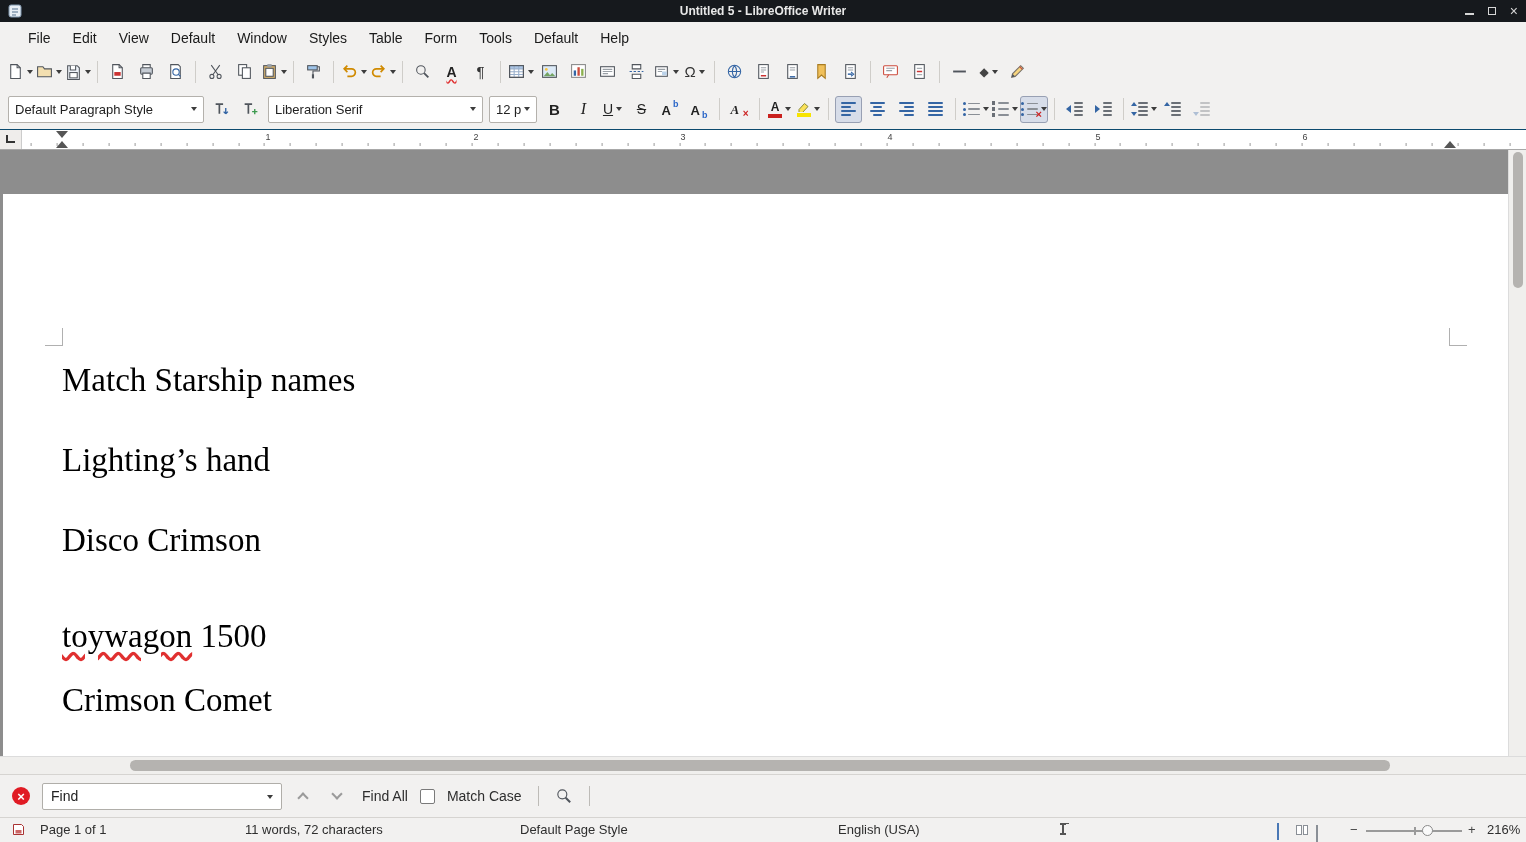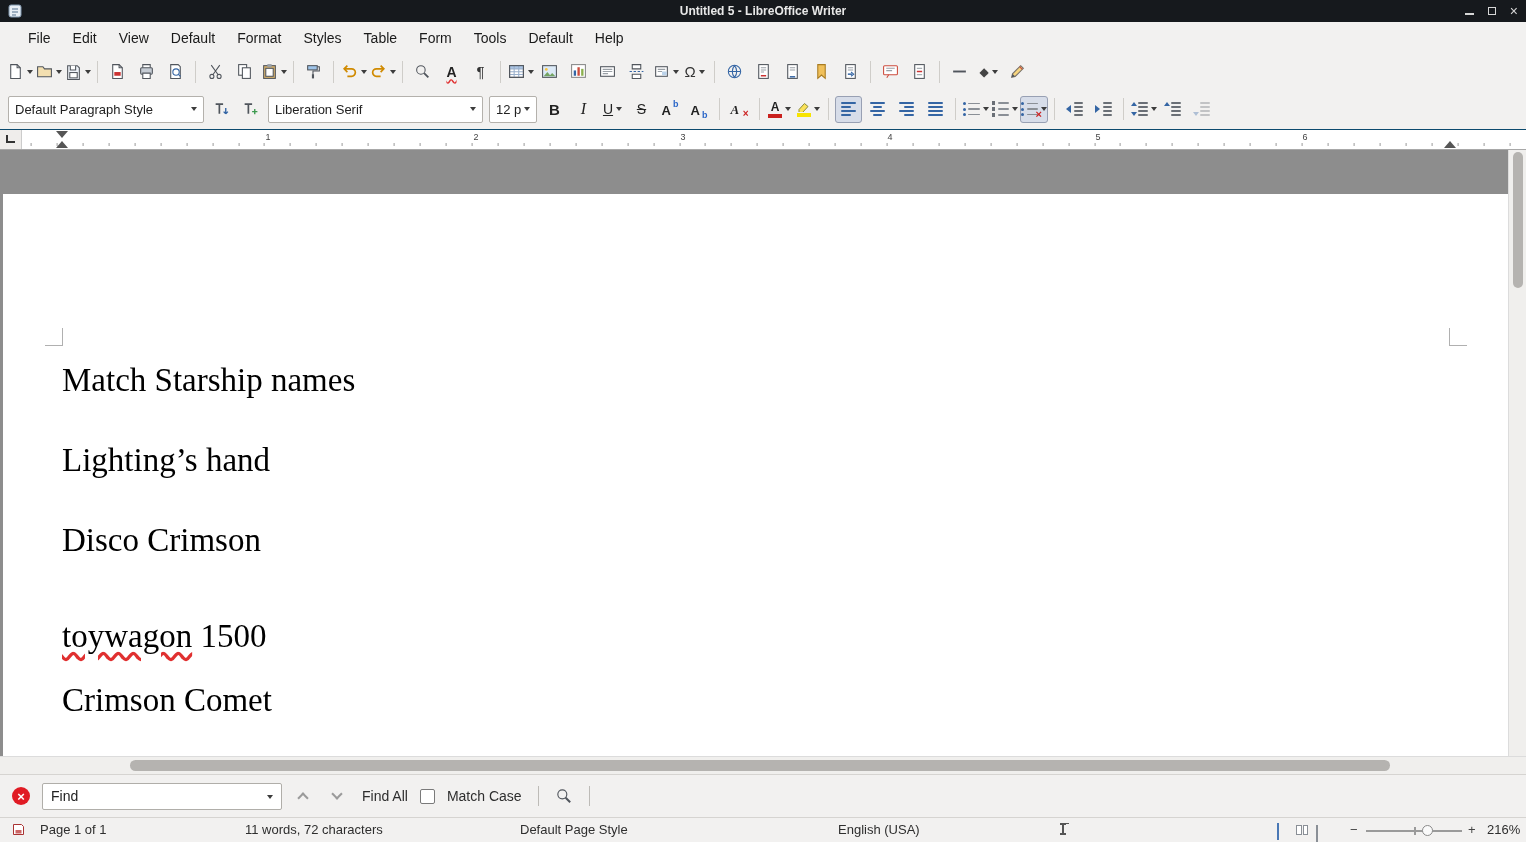--- a/index.html
+++ b/index.html
@@ -146,21 +146,21 @@
       </span>
     <span class="wclose">×</span>
   </span>
 </div>
 
 <div class="menubar">
   <span class="menu-item">File</span>
   <span class="menu-item">Edit</span>
   <span class="menu-item">View</span>
   <span class="menu-item">Default</span>
-  <span class="menu-item">Format</span>
+  <span class="menu-item">Window</span>
   <span class="menu-item">Styles</span>
   <span class="menu-item">Table</span>
   <span class="menu-item">Form</span>
   <span class="menu-item">Tools</span>
   <span class="menu-item">Default</span>
   <span class="menu-item">Help</span>
 </div>
 
 <div class="toolbar">
   <span class="tbtn">

